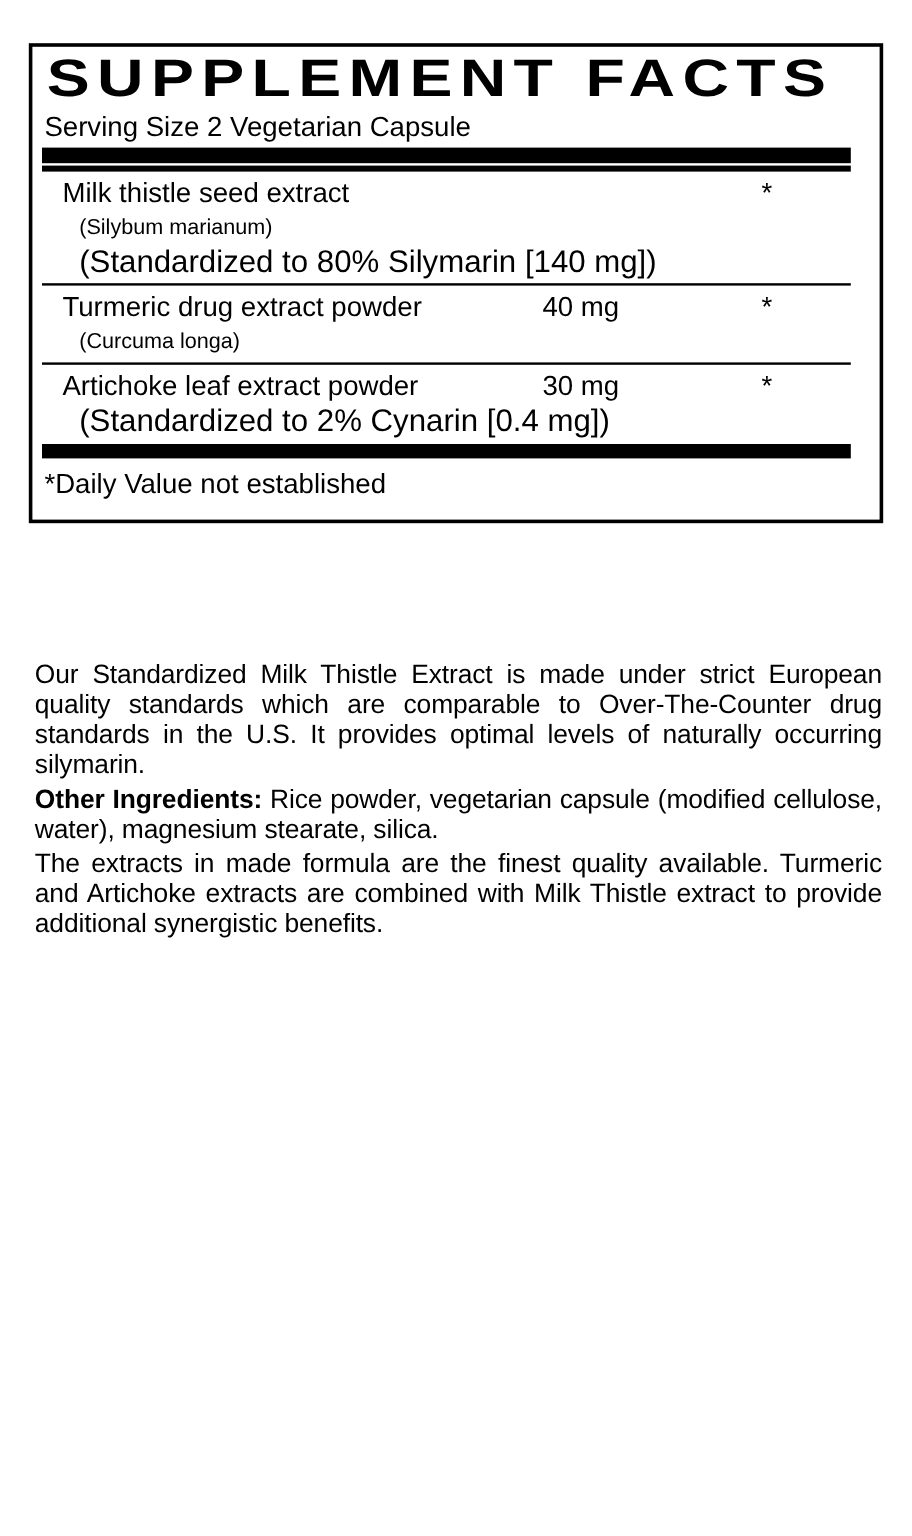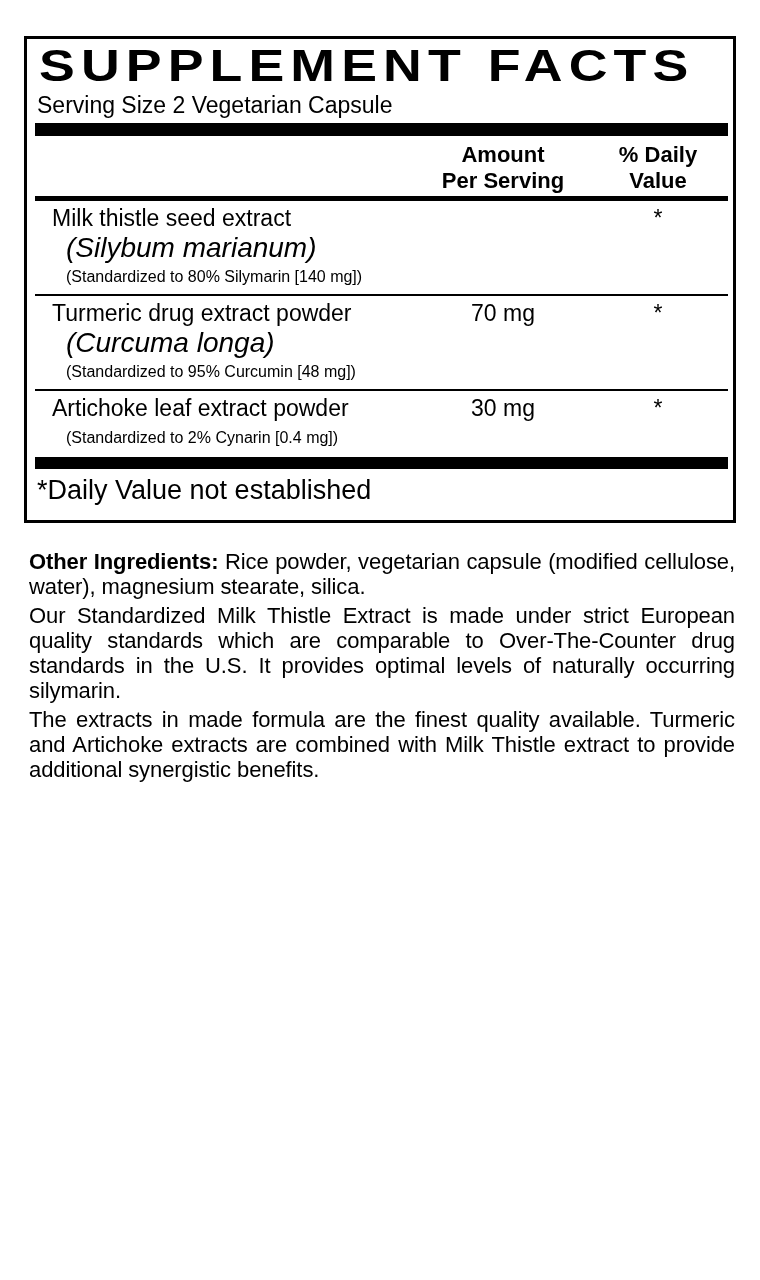--- a/index.html
+++ b/index.html
@@ -11,21 +11,21 @@
     position: relative;
   }
   .page { position: absolute; inset: 0; background: #fff; }
 
   
   .facts-box {
     position: absolute;
     left: 24px; top: 36px;
     width: 712px;
     border: 3px solid #000;
-    padding: 2px 5px 10px 8px;
+    padding: 2px 24px 10px 8px;
     background: #fff;
   }
   .panel-title {
     font-size: 44px;
     font-weight: bold;
     letter-spacing: 5px;
     line-height: 46px;
     white-space: nowrap;
     transform: scaleX(1.22);
     transform-origin: left center;
@@ -52,32 +52,31 @@
     font-weight: bold;
     font-size: 22px;
     line-height: 26px;
     white-space: pre-line;
   }
 
   .ing-row { padding: 3px 0 3px 0; margin-left: 17px; }
   .ing-row .row-top { font-size: 23px; line-height: 29px; }
   .ing-name { font-size: 23px; }
   .ing-latin {
-    font-style: italic;
-    font-size: 28px; line-height: 29px;
+    font-size: 18px; line-height: 29px;
     padding-left: 14px;
   }
   .ing-std {
-    font-size: 16px; line-height: 29px;
+    font-size: 26px; line-height: 29px;
     padding-left: 14px;
   }
   .sep { border-top: 2px solid #000; }
 
   .footnote {
-    font-size: 27px;
+    font-size: 23px;
     line-height: 28px;
     padding: 7px 0 6px 2px;
   }
 
   
   .content {
     position: absolute;
     left: 29px; top: 549px;
     width: 706px;
   }
@@ -96,67 +95,59 @@
 <div class="page">
 
   <div class="facts-box">
 
     <div class="panel-title">SUPPLEMENT FACTS</div>
 
     <div class="serving">Serving Size 2 Vegetarian Capsule</div>
 
     <div class="bar thick-top"></div>
 
-    <div class="cols header-row">
-      <div class="col-name"></div>
-      <div class="col-amount hdr">Amount
-Per Serving</div>
-      <div class="col-dv hdr">% Daily
-Value</div>
-    </div>
 
     <div class="bar medium"></div>
 
     <div class="ing-row">
       <div class="cols row-top">
         <div class="col-name ing-name">Milk thistle seed extract</div>
         <div class="col-dv">*</div>
       </div>
       <div class="ing-latin">(Silybum marianum)</div>
       <div class="ing-std">(Standardized to 80% Silymarin [140 mg])</div>
     </div>
 
     <div class="sep"></div>
 
     <div class="ing-row">
       <div class="cols row-top">
         <div class="col-name ing-name">Turmeric drug extract powder</div>
-        <div class="col-amount">70 mg</div>
+        <div class="col-amount">40 mg</div>
         <div class="col-dv">*</div>
       </div>
       <div class="ing-latin">(Curcuma longa)</div>
-      <div class="ing-std">(Standardized to 95% Curcumin [48 mg])</div>
     </div>
 
     <div class="sep"></div>
 
     <div class="ing-row">
       <div class="cols row-top">
         <div class="col-name ing-name">Artichoke leaf extract powder</div>
         <div class="col-amount">30 mg</div>
         <div class="col-dv">*</div>
       </div>
       <div class="ing-std">(Standardized to 2% Cynarin [0.4 mg])</div>
     </div>
 
     <div class="bar thick-bottom"></div>
 
     <div class="footnote">*Daily Value not established</div>
 
   </div>
 
   <div class="content">
+    <p class="para">Our Standardized Milk Thistle Extract is made under strict European quality standards which are comparable to Over-The-Counter drug standards in the U.S. It provides optimal levels of naturally occurring silymarin.</p>
     <p class="para"><span class="bold">Other Ingredients:</span><span> Rice powder, vegetarian capsule (modified cellulose, water), magnesium stearate, silica.</span></p>
-    <p class="para">Our Standardized Milk Thistle Extract is made under strict European quality standards which are comparable to Over-The-Counter drug standards in the U.S. It provides optimal levels of naturally occurring silymarin.</p>
     <p class="para">The extracts in made formula are the finest quality available. Turmeric and Artichoke extracts are combined with Milk Thistle extract to provide additional synergistic benefits.</p>
   </div>
 
 </div>
 
 </body></html>

